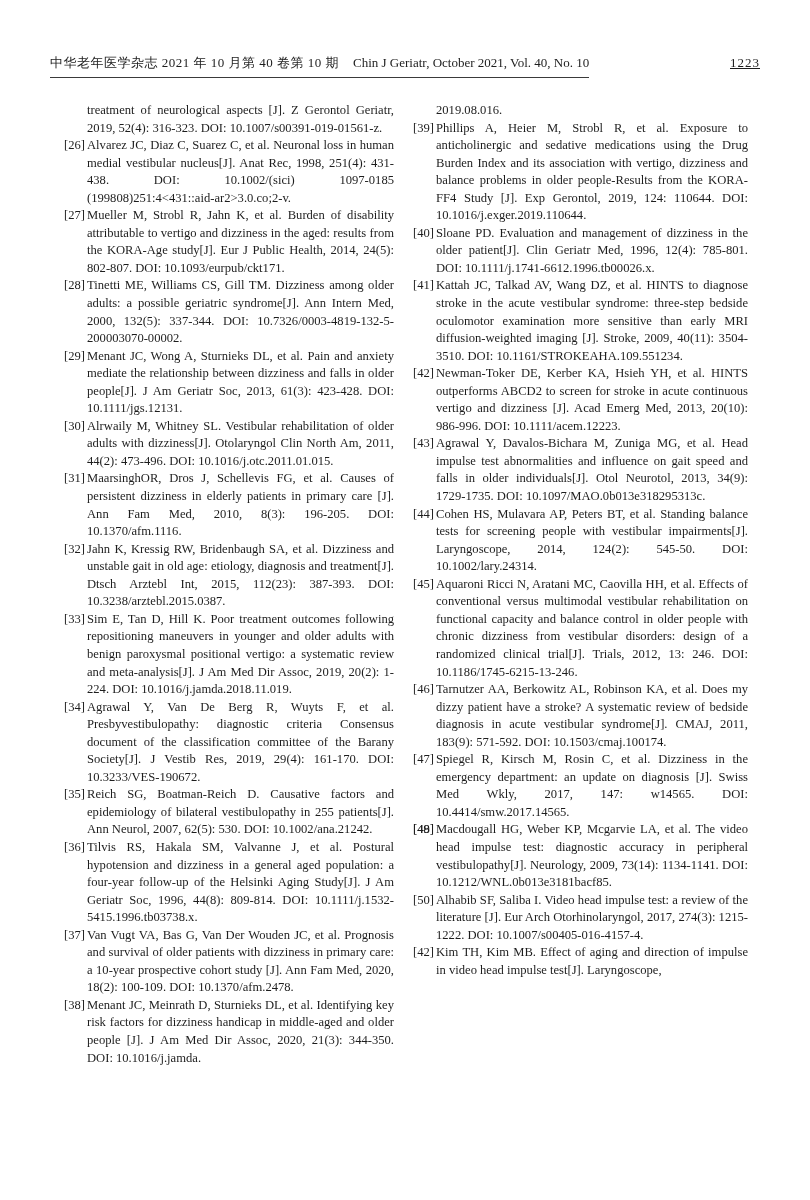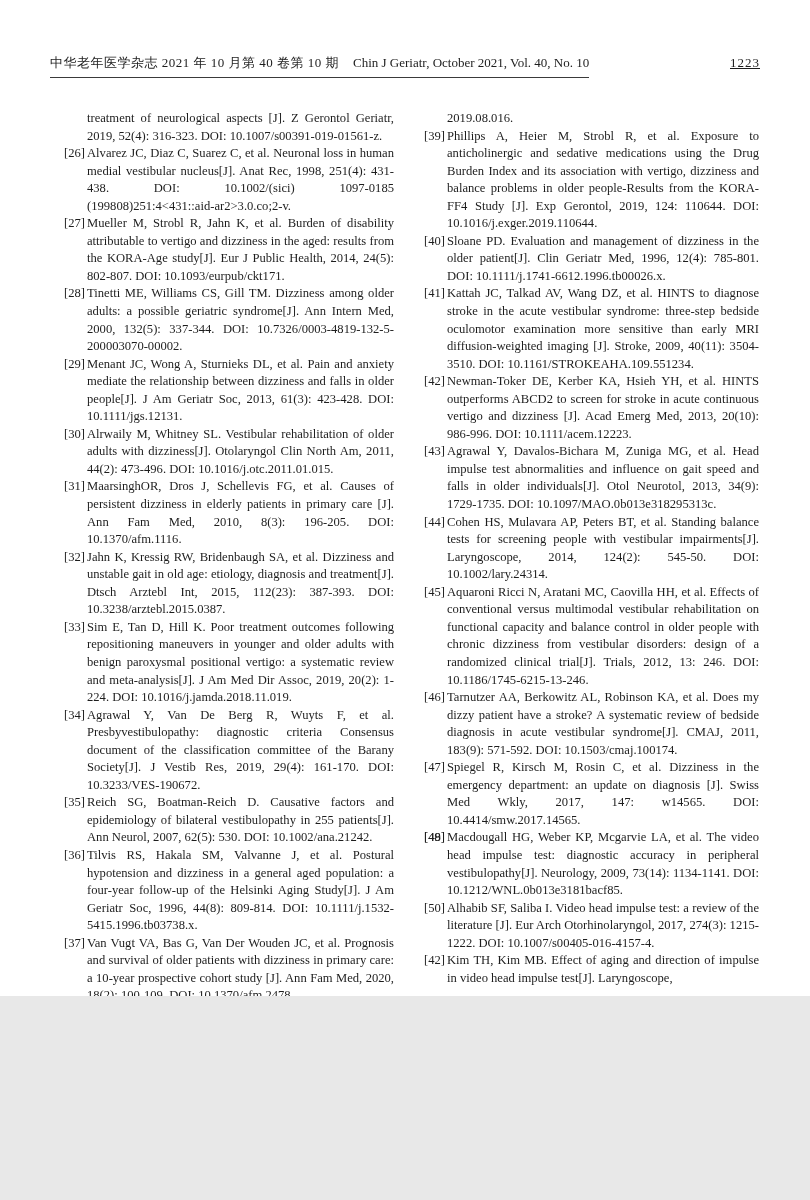--- a/index.html
+++ b/index.html
@@ -3,21 +3,21 @@
 <meta charset="utf-8">
 <style>
   html, body {
     margin: 0;
     padding: 0;
     background: #e8e8e8;
   }
   .page {
     position: relative;
     width: 810px;
-    height: 996px;
+    height: 1200px;
     margin: 0 auto;
     background: #ffffff;
     overflow: hidden;
     font-family: "Liberation Serif", "DejaVu Serif", serif;
     color: #1d1d1d;
   }
   .header {
     position: absolute;
     top: 54px;
     left: 50px;
@@ -36,24 +36,24 @@
     letter-spacing: 0.5px;
     margin-right: 14px;
   }
   .page-number {
     font-size: 13px;
     letter-spacing: 1px;
     text-decoration: underline;
   }
   .content {
     position: absolute;
-    top: 110px;
+    top: 102px;
     left: 55px;
     display: flex;
-    gap: 21px;
+    gap: 10px;
   }
   .column {
     font-size: 12.6px;
     line-height: 17.55px;
     text-align: justify;
   }
   .column.left  { width: 339px; }
   .column.right { width: 344px; }
   .lead-in {
     margin: 0 0 0 32px;

